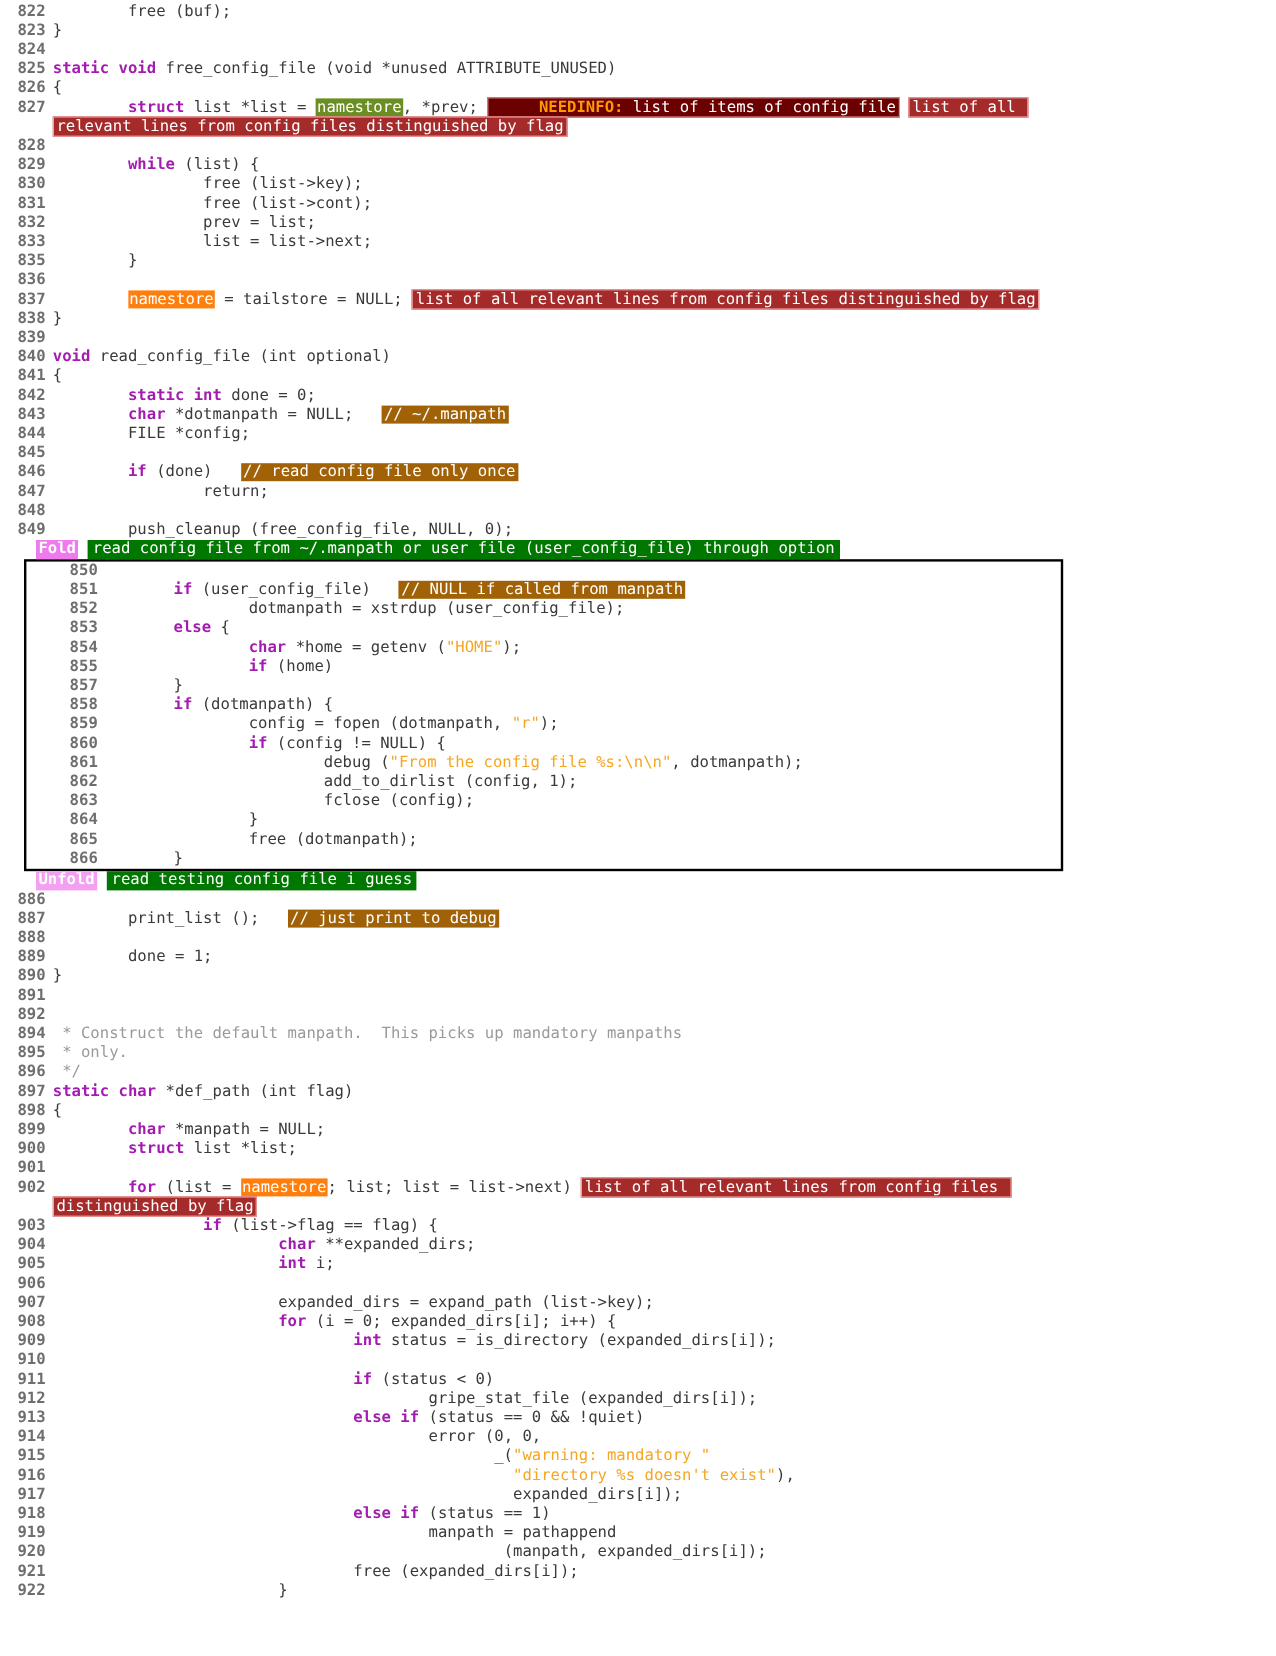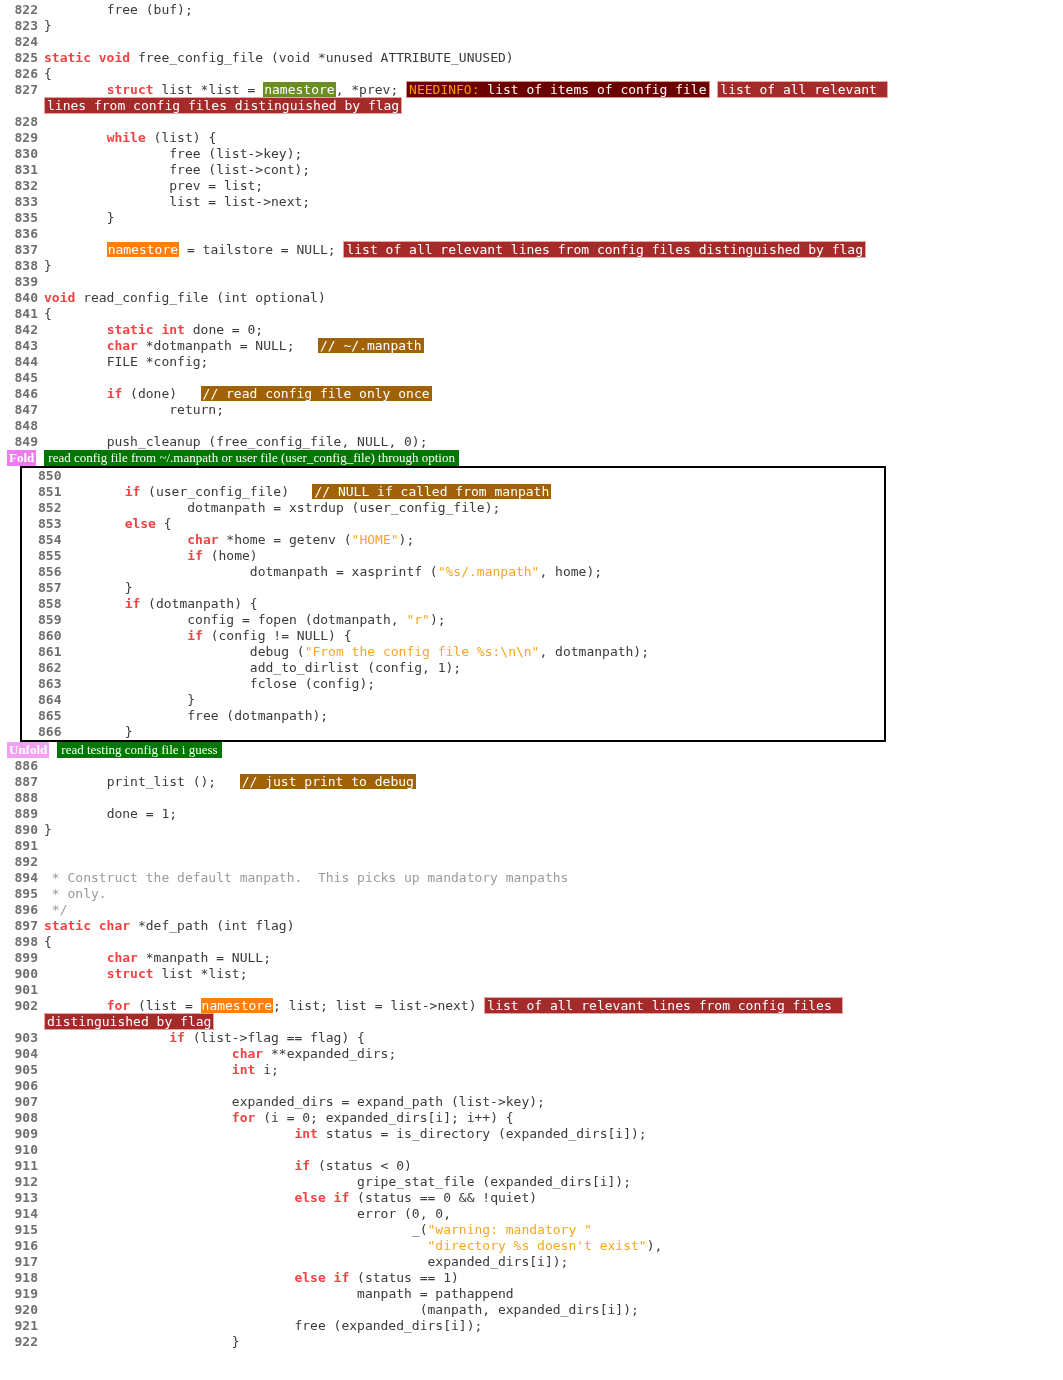--- a/index.html
+++ b/index.html
@@ -43,21 +43,21 @@
     user-select: none;
   }
   .code {
     flex: 1 1 auto;
     white-space: pre-wrap;
     word-break: break-word;
     padding-left: 0px;
   }
 
   
-  .kw   { color: #ef4444; font-weight: bold; }
+  .kw   { color: #a21caf; font-weight: bold; }
   .str  { color: #f5a623; }
   .cmt  { color: #9a9a9a; }
   .pln  { color: #3a3a3a; }
 
   
   .hl-green {
     background: #6b8e23;
     color: #ffffff;
     padding: 0 1px;
   }
@@ -72,39 +72,38 @@
     padding: 0 2px;
   }
   .ann-dark {
     background: #6b0000;
     color: #ffffff;
     border: 1px solid #e08a8a;
     padding: 0 2px;
     box-decoration-break: clone;
     -webkit-box-decoration-break: clone;
   }
-  .ann-dark .tag { color: #ff9900; font-weight: normal; }
+  .ann-dark .tag { color: #ff9900; font-weight: bold; margin-left: 40px; }
   .ann-red {
     background: #a52a2a;
     color: #ffffff;
     border: 1px solid #f0a0a0;
     padding: 0 2px;
     box-decoration-break: clone;
     -webkit-box-decoration-break: clone;
   }
 
   
   .foldline {
     display: flex;
     align-items: flex-start;
     min-height: 16px;
     line-height: 16px;
     white-space: pre;
-    padding-left: 7px;
-    font-family: Liberation Serif, serif;
+    padding-left: 30px;
   }
   .fold-btn {
     background: #ee7aee;
     color: #ffffff;
     font-weight: bold;
     padding: 0 2px;
     line-height: 16px;
   }
   .fold-btn.unfold {
     background: #f3a0f3;
@@ -119,21 +118,21 @@
   }
 
   
   .region-box {
     border: 2px solid #000000;
     margin-left: 20px;
     margin-right: 8px;
     box-sizing: border-box;
   }
   .region-box .gutter { width: 24px; min-width: 24px; }
-  .region-box .line { padding-left: 16px; }
+  .region-box .line { padding-left: 4px; margin-left: 32px; }
 </style>
 </head>
 <body>
 
 <div id="editor">
 
   <div id="top-lines">
       <div class="line"><div class="gutter">822</div><div class="code"><span class="pln">        free (buf);</span></div></div>
       <div class="line"><div class="gutter">823</div><div class="code"><span class="pln">}</span></div></div>
       <div class="line"><div class="gutter">824</div><div class="code"><span class="pln"></span></div></div>
@@ -169,21 +168,20 @@
   </div>
 
   <div class="region-box">
     <div id="folded-lines">
         <div class="line"><div class="gutter">850</div><div class="code"><span class="pln"></span></div></div>
         <div class="line"><div class="gutter">851</div><div class="code"><span class="pln">        </span><span class="kw">if</span><span class="pln"> (user_config_file)   </span><span class="hl-comment">// NULL if called from manpath</span></div></div>
         <div class="line"><div class="gutter">852</div><div class="code"><span class="pln">                dotmanpath = xstrdup (user_config_file);</span></div></div>
         <div class="line"><div class="gutter">853</div><div class="code"><span class="pln">        </span><span class="kw">else</span><span class="pln"> {</span></div></div>
         <div class="line"><div class="gutter">854</div><div class="code"><span class="pln">                </span><span class="kw">char</span><span class="pln"> *home = getenv (</span><span class="str">"HOME"</span><span class="pln">);</span></div></div>
         <div class="line"><div class="gutter">855</div><div class="code"><span class="pln">                </span><span class="kw">if</span><span class="pln"> (home)</span></div></div>
-        <div class="line"><div class="gutter">856</div><div class="code"><span class="pln">                        dotmanpath = xasprintf (</span><span class="str">"%s/.manpath"</span><span class="pln">, home);</span></div></div>
         <div class="line"><div class="gutter">857</div><div class="code"><span class="pln">        }</span></div></div>
         <div class="line"><div class="gutter">858</div><div class="code"><span class="pln">        </span><span class="kw">if</span><span class="pln"> (dotmanpath) {</span></div></div>
         <div class="line"><div class="gutter">859</div><div class="code"><span class="pln">                config = fopen (dotmanpath, </span><span class="str">"r"</span><span class="pln">);</span></div></div>
         <div class="line"><div class="gutter">860</div><div class="code"><span class="pln">                </span><span class="kw">if</span><span class="pln"> (config != NULL) {</span></div></div>
         <div class="line"><div class="gutter">861</div><div class="code"><span class="pln">                        debug (</span><span class="str">"From the config file %s:\n\n"</span><span class="pln">, dotmanpath);</span></div></div>
         <div class="line"><div class="gutter">862</div><div class="code"><span class="pln">                        add_to_dirlist (config, 1);</span></div></div>
         <div class="line"><div class="gutter">863</div><div class="code"><span class="pln">                        fclose (config);</span></div></div>
         <div class="line"><div class="gutter">864</div><div class="code"><span class="pln">                }</span></div></div>
         <div class="line"><div class="gutter">865</div><div class="code"><span class="pln">                free (dotmanpath);</span></div></div>
         <div class="line"><div class="gutter">866</div><div class="code"><span class="pln">        }</span></div></div>

